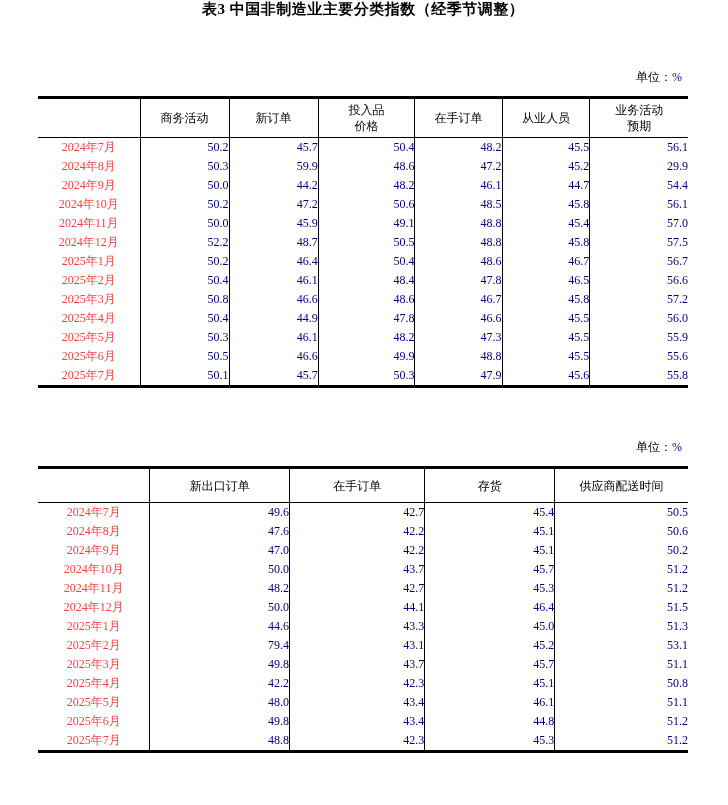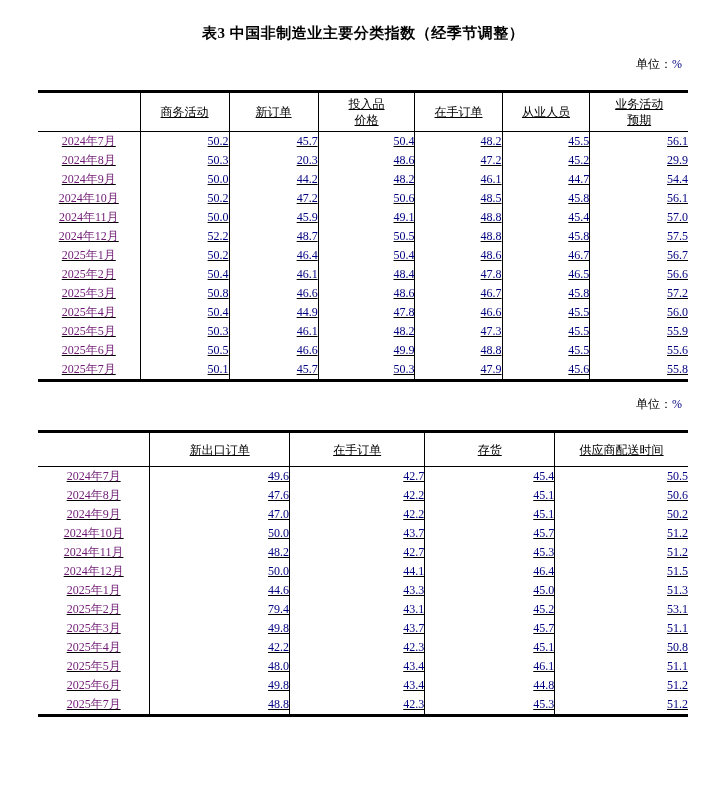--- a/index.html
+++ b/index.html
@@ -12,50 +12,48 @@
     height: 805px;
     overflow: hidden;
     font-family: "Liberation Serif", "DejaVu Serif", serif;
     color: #000000;
   }
   .sheet {
     padding: 0 40px 0 38px;
   }
   .tbl-title {
     margin: 0;
-    padding-top: 24px;
     font-size: 15px;
     line-height: 18px;
     font-weight: bold;
     text-align: center;
     color: #000000;
     letter-spacing: 0.5px;
   }
   .tbl-title.second {
     padding-top: 44px;
   }
   .unit-line {
-    margin-top: 15px;
+    margin-top: 52px;
     font-size: 12px;
     line-height: 15px;
     text-align: right;
     padding-right: 6px;
   }
   .unit-line .pct {
     color: #000080;
   }
   table.stat {
-    margin-top: 18px;
+    margin-top: 11px;
     width: 100%;
     border-collapse: collapse;
     table-layout: fixed;
     border-top: 3px solid #000000;
     border-bottom: 3px solid #000000;
     font-size: 12px;
-    text-decoration: underline;
   }
   table.stat th {
     font-weight: normal;
     text-align: center;
     vertical-align: middle;
     white-space: pre-line;
     border-bottom: 1px solid #000000;
     padding: 0;
     line-height: 16px;
     color: #000000;
@@ -67,21 +65,21 @@
     padding: 0;
     line-height: 19px;
     vertical-align: middle;
   }
   table.stat th + th,
   table.stat td + td {
     border-left: 1px solid #000000;
   }
   td.lbl {
     text-align: center;
-    color: #701a75;
+    color: #ef4444;
   }
   td.num {
     text-align: right;
     padding-right: 8px;
     color: #000080;
   }
 </style>
 </head>
 <body>
 
@@ -120,21 +118,21 @@
     <td class="num">50.2</td>
     <td class="num">45.7</td>
     <td class="num">50.4</td>
     <td class="num">48.2</td>
     <td class="num">45.5</td>
     <td class="num">56.1</td>
   </tr>
         <tr>
     <td class="lbl">2024年8月</td>
     <td class="num">50.3</td>
-    <td class="num">20.3</td>
+    <td class="num">59.9</td>
     <td class="num">48.6</td>
     <td class="num">47.2</td>
     <td class="num">45.2</td>
     <td class="num">29.9</td>
   </tr>
         <tr>
     <td class="lbl">2024年9月</td>
     <td class="num">50.0</td>
     <td class="num">44.2</td>
     <td class="num">48.2</td>

